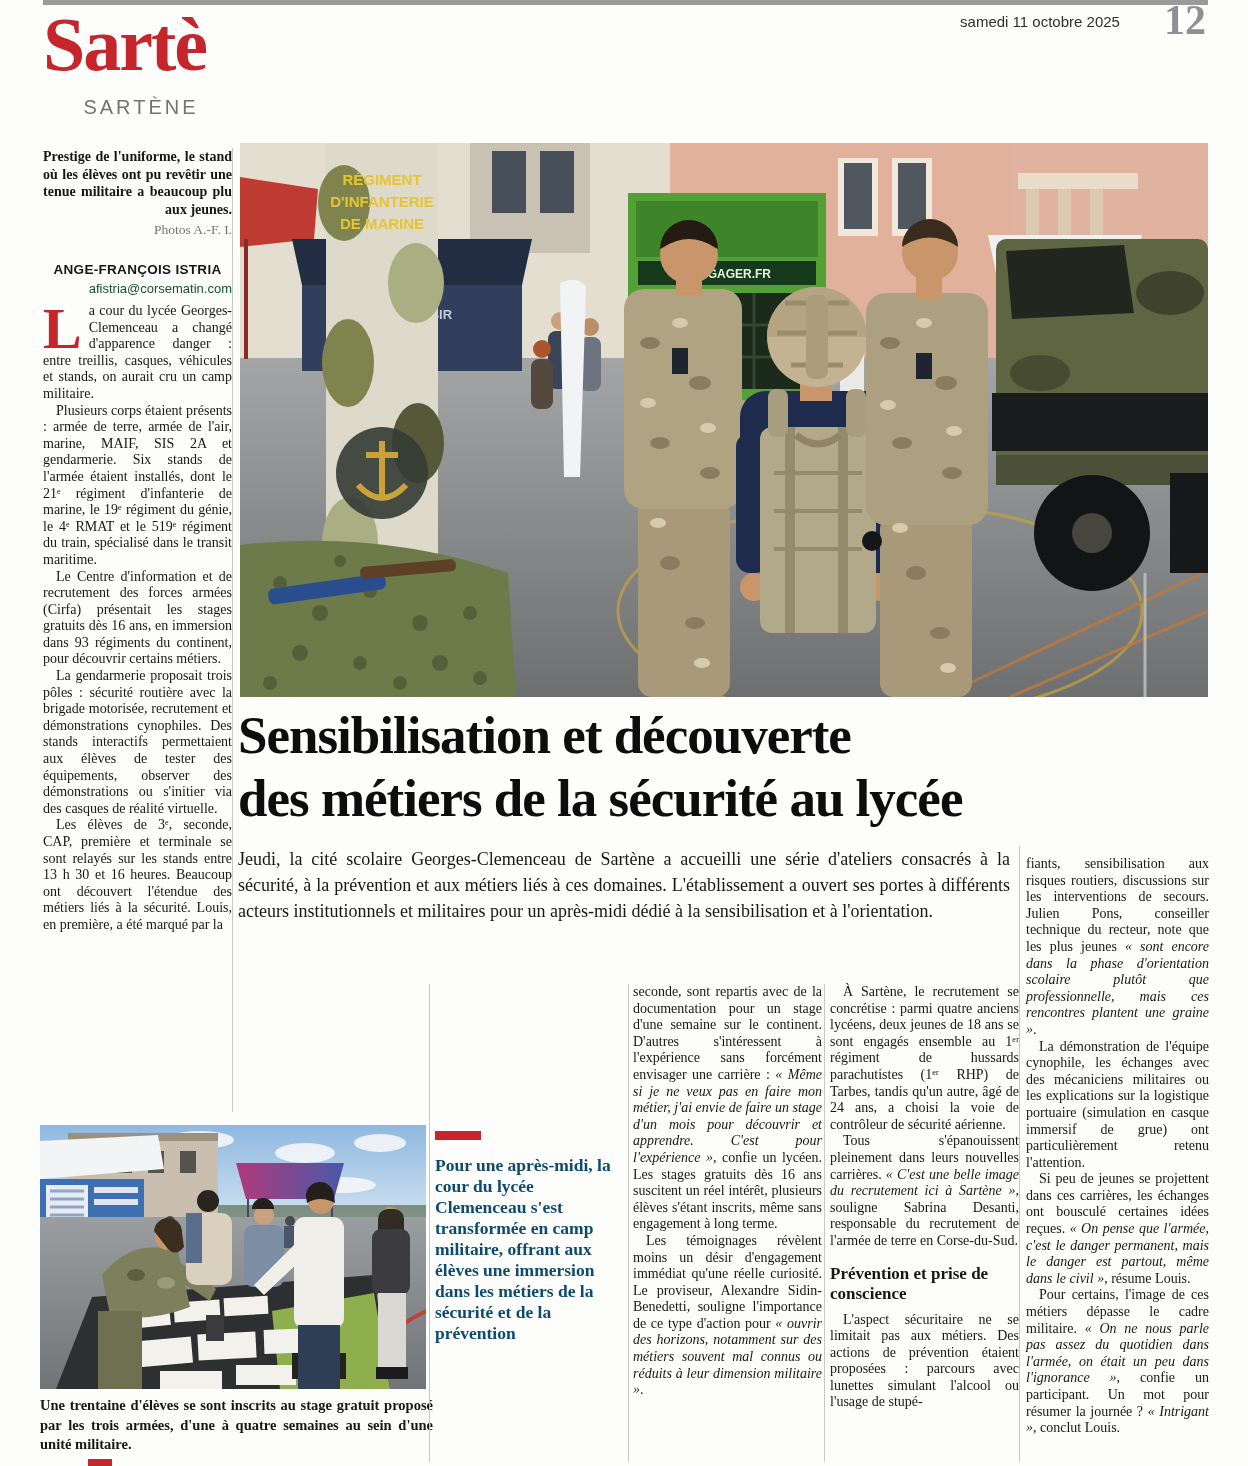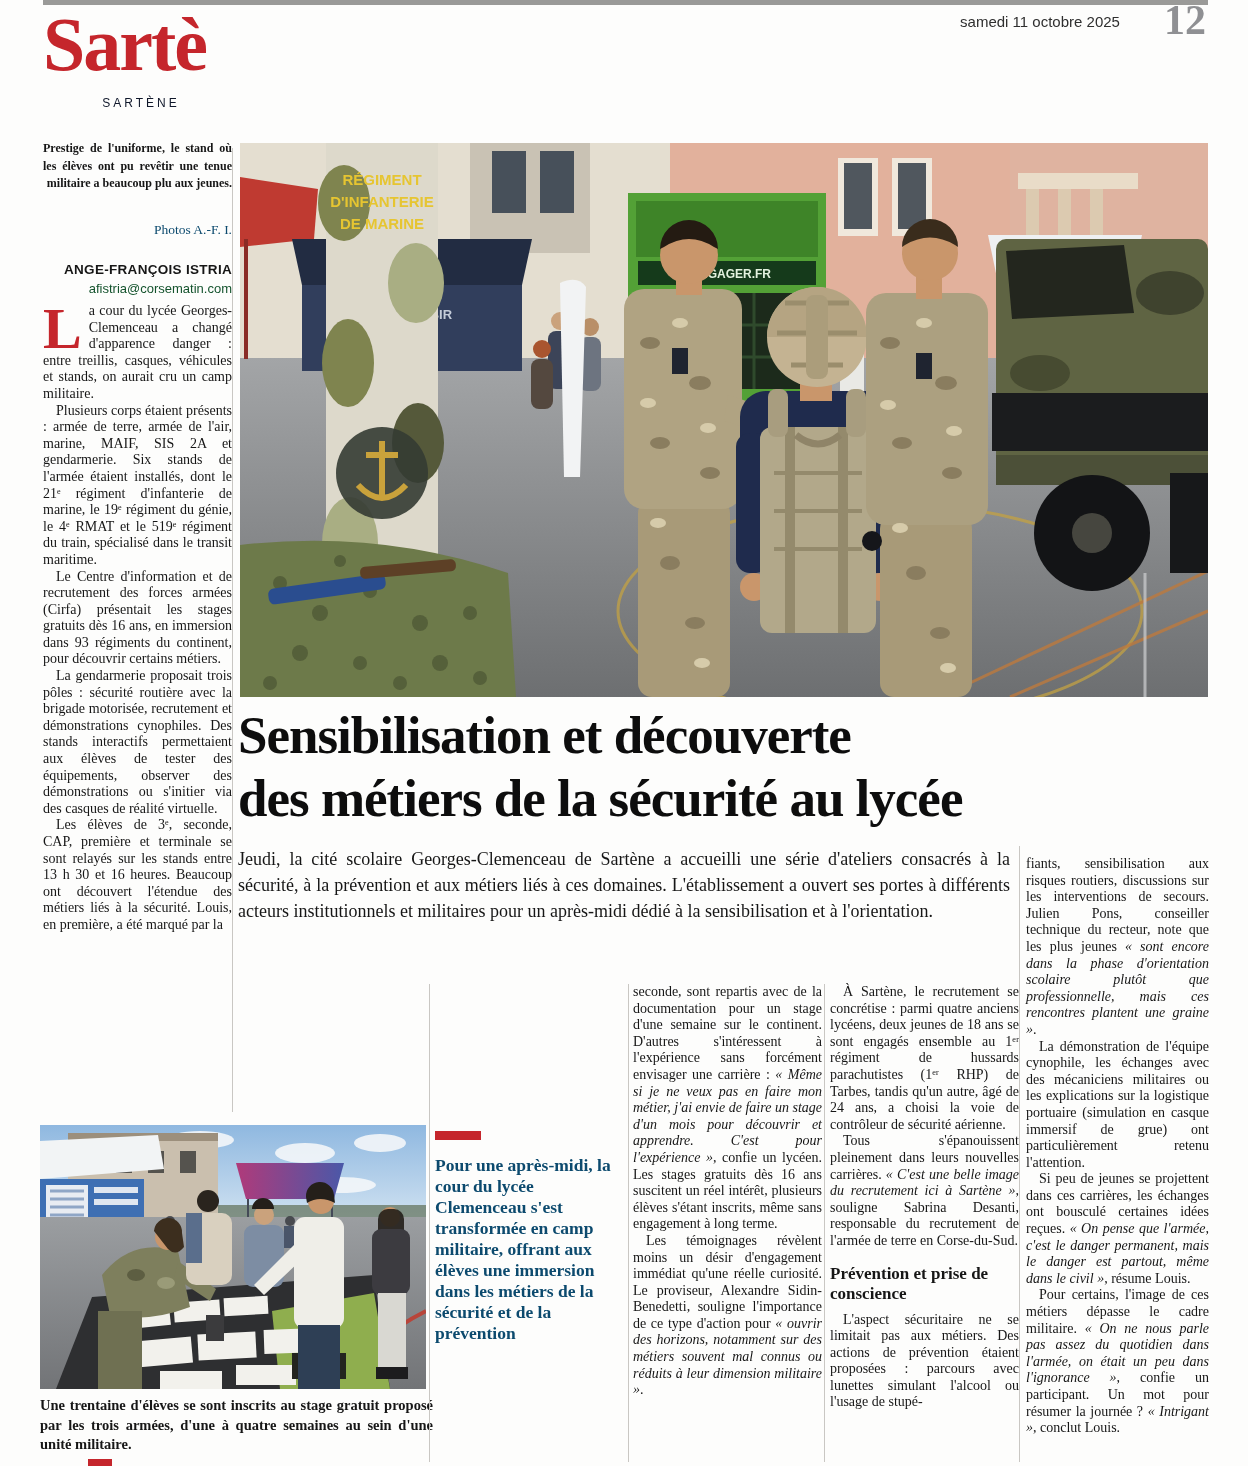--- a/index.html
+++ b/index.html
@@ -7,29 +7,29 @@
   .page {
     position:relative; width:1248px; height:1466px; margin:0 auto;
     background:#fdfdfc; overflow:hidden;
     font-family:"Liberation Serif","DejaVu Serif",serif; color:#161616;
   }
   .abs { position:absolute; }
 
   
   .top-rule { left:43px; top:0; width:1165px; height:5px; background:#9a9a98; }
   .masthead { left:43px; top:6px; font-size:76px; font-weight:700; letter-spacing:-2px; color:#c5262c; line-height:1; }
-  .section-label { left:43px; top:96px; width:196px; text-align:center; font-family:"Liberation Sans",sans-serif; font-size:12px; letter-spacing:3px; color:#0f172a; font-weight:400; }
+  .section-label { left:43px; top:96px; width:196px; text-align:center; font-family:"Liberation Sans",sans-serif; font-size:20px; letter-spacing:3px; color:#737373; font-weight:400; }
   .edition-date { left:950px; top:13px; width:180px; text-align:center; font-family:"Liberation Sans",sans-serif; font-size:15px; color:#2f2f2f; }
   .page-number { left:1164px; top:-4px; font-size:42px; font-weight:700; color:#8f9093; }
 
   
   .rail { left:43px; width:189px; }
-  .rail-caption { top:140px; font-size:12px; font-weight:700; line-height:17.5px; text-align:justify; text-align-last:right; }
-  .rail-credit { top:222px; text-align:right; font-size:13.5px; color:#0c4a6e; }
-  .author-name { top:262px; text-align:right; font-family:"Liberation Sans",sans-serif; font-size:13.5px; font-weight:700; letter-spacing:.3px; }
+  .rail-caption { top:148px; font-size:14px; font-weight:700; line-height:17.5px; text-align:justify; text-align-last:right; }
+  .rail-credit { top:222px; text-align:right; font-size:13.5px; color:#737373; }
+  .author-name { top:262px; text-align:center; font-family:"Liberation Sans",sans-serif; font-size:13.5px; font-weight:700; letter-spacing:.3px; }
   .author-email { top:281px; text-align:right; font-family:"Liberation Sans",sans-serif; font-size:13px; color:#14532d; }
   .rail-body { top:303px; }
   .body-text p { font-size:14px; line-height:16.6px; text-align:justify; hyphens:auto; overflow-wrap:break-word; }
   .body-text p.ind { text-indent:13px; }
   .dropcap { float:left; font-size:58px; line-height:45px; font-weight:700; color:#c5262c; padding:3px 7px 0 0; }
   .subhead { font-size:17px; line-height:20px; font-weight:700; margin:14px 0 8px; text-align:left; text-indent:0; }
 
   
   .headline { left:238px; top:704px; width:980px; font-size:53px; line-height:63px; font-weight:700; letter-spacing:-1px; color:#0d0d0d; }
   .headline div { white-space:nowrap; }

